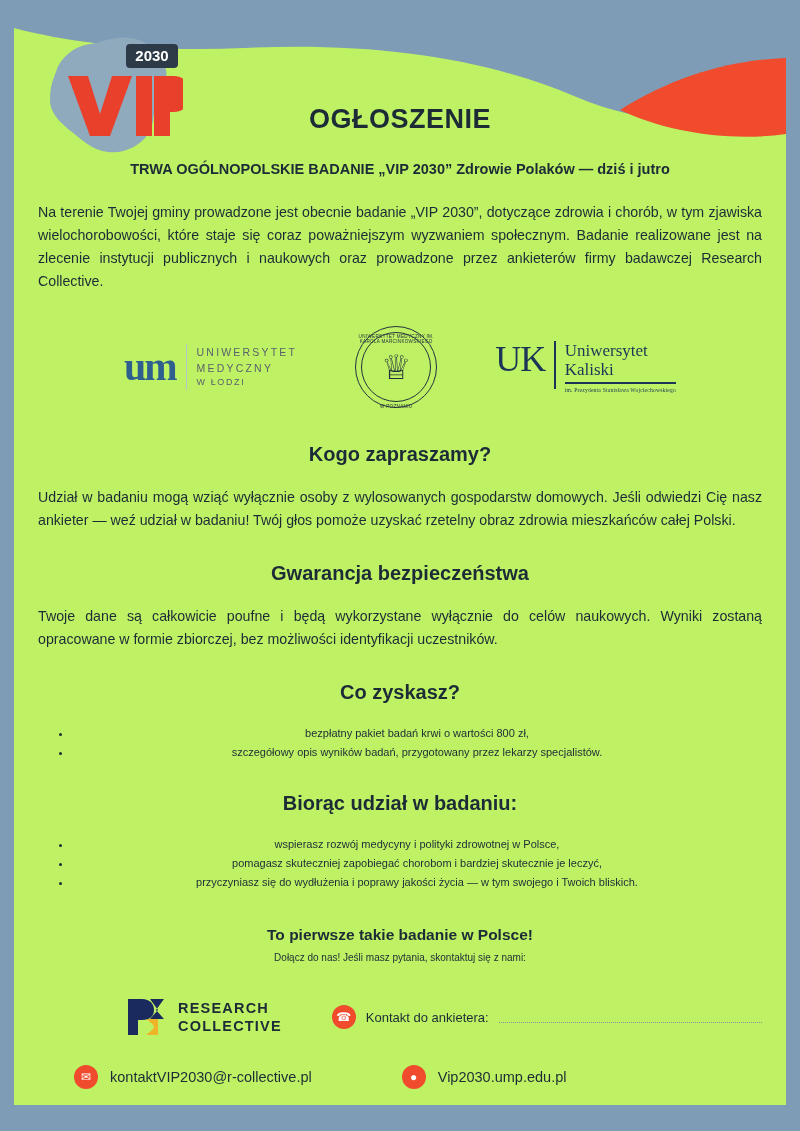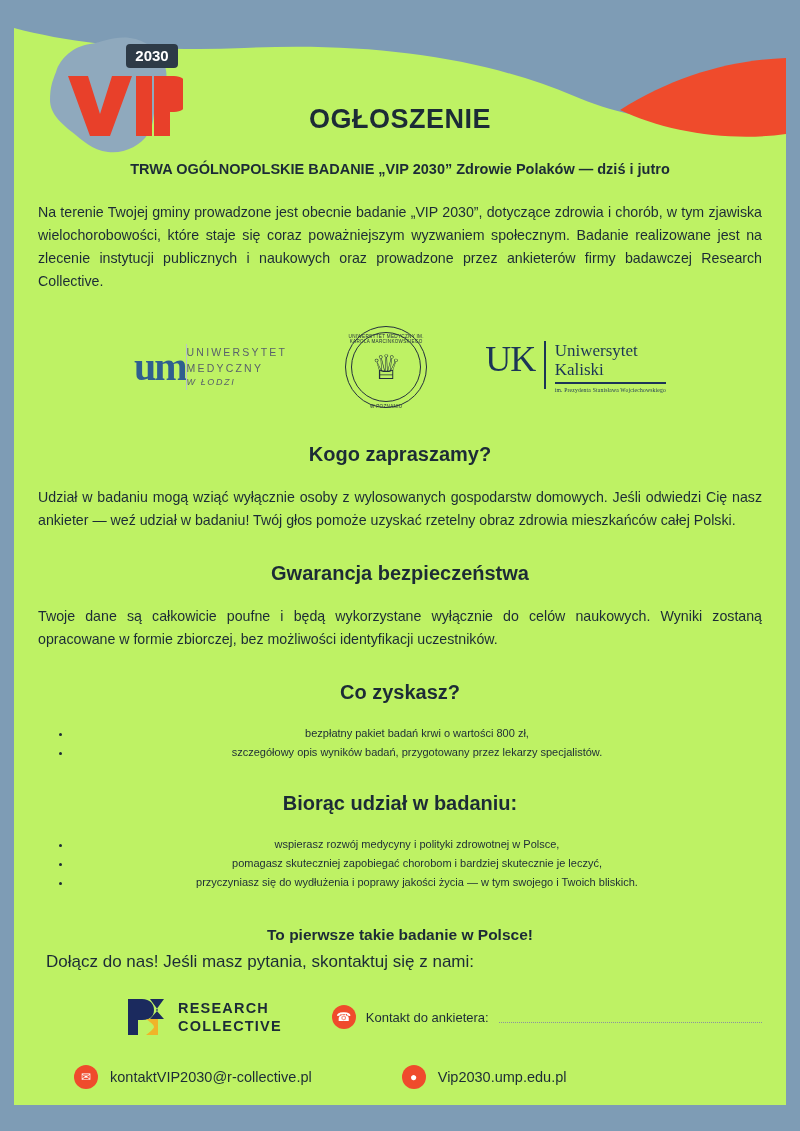--- a/index.html
+++ b/index.html
@@ -112,53 +112,54 @@
   }
   ul.bullets li { margin: 0; }
 
   h3.final {
     font-size: 15.5px;
     font-weight: bold;
     text-align: center;
     margin: 34px 0 8px 0;
   }
   p.final-sub {
-    font-size: 17px;
+    font-size: 10px;
+    text-align: center;
     margin: 8px;
   }
 
   
   .logos {
     display: flex;
     align-items: center;
     justify-content: center;
     gap: 58px;
     margin: 28px 0 10px 0;
     height: 92px;
   }
   .logo-box { display: flex; align-items: center; }
 
   
-  .um-wrap { display: flex; align-items: center; }
+  .um-wrap { display: flex; align-items: center; gap: 10px; }
   .um-mark {
     font-family: "Liberation Serif", serif;
     font-weight: bold;
     font-size: 40px;
     color: #2f5f8f;
     letter-spacing: -2px;
     line-height: 1;
   }
   .um-rule { width: 1px; height: 46px; background: #b9c3cc; }
   .um-text {
     font-size: 10.5px;
     letter-spacing: 2.2px;
     color: #59616b;
     line-height: 1.55;
   }
-  .um-text .l3 { font-size: 9px; letter-spacing: 1.6px; font-style: italic; }
+  .um-text .l3 { font-size: 9px; letter-spacing: 1.6px; }
 
   
   .seal {
     width: 82px; height: 82px;
     border: 1.6px solid #23303c;
     border-radius: 50%;
     position: relative;
     display: flex; align-items: center; justify-content: center;
   }
   .seal:after {

